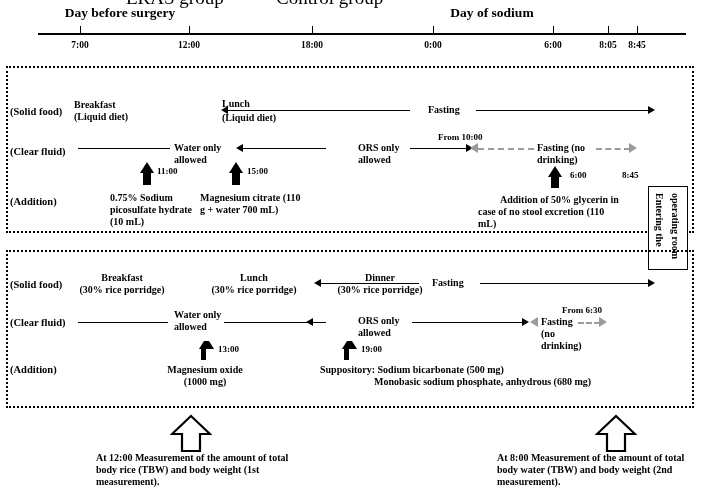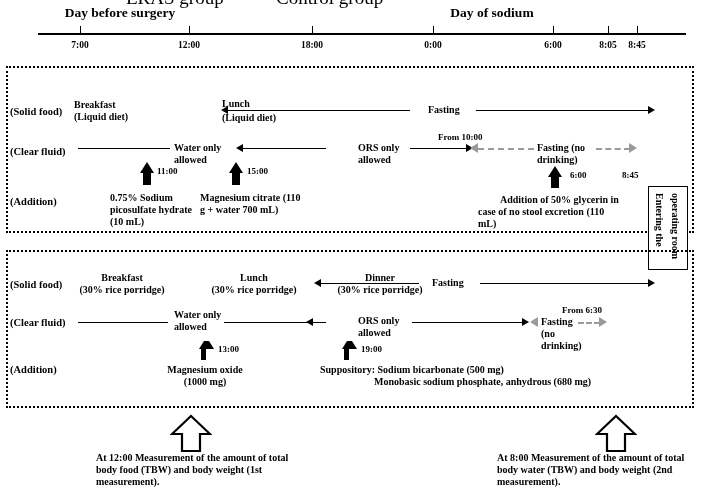--- a/index.html
+++ b/index.html
@@ -211,21 +211,21 @@
 <div class="abs small" style="left:361px;top:344px">19:00</div>
 <div class="abs txt" style="left:320px;top:364px">Suppository: Sodium bicarbonate (500 mg)</div>
 <div class="abs txt" style="left:374px;top:376px">Monobasic sodium phosphate, anhydrous (680 mg)</div>
 
 <div class="abs hollowarrow" style="left:170px;top:414px">
   <svg width="42" height="38" viewBox="0 0 42 38">
     <polygon points="21,2 40,20 30,20 30,37 12,37 12,20 2,20" fill="#ffffff" stroke="#000000" stroke-width="2.2"></polygon>
   </svg>
 </div>
 <div class="abs txt" style="left:96px;top:452px">At 12:00   Measurement of the amount of total</div>
-<div class="abs txt" style="left:96px;top:464px">body food (TBW) and body weight (1st</div>
+<div class="abs txt" style="left:96px;top:464px">body rice (TBW) and body weight (1st</div>
 <div class="abs txt" style="left:96px;top:476px">measurement).</div>
 
 <div class="abs hollowarrow" style="left:595px;top:414px">
   <svg width="42" height="38" viewBox="0 0 42 38">
     <polygon points="21,2 40,20 30,20 30,37 12,37 12,20 2,20" fill="#ffffff" stroke="#000000" stroke-width="2.2"></polygon>
   </svg>
 </div>
 <div class="abs txt" style="left:497px;top:452px">At 8:00   Measurement of the amount of total</div>
 <div class="abs txt" style="left:497px;top:464px">body water (TBW) and body weight (2nd</div>
 <div class="abs txt" style="left:497px;top:476px">measurement).</div>

